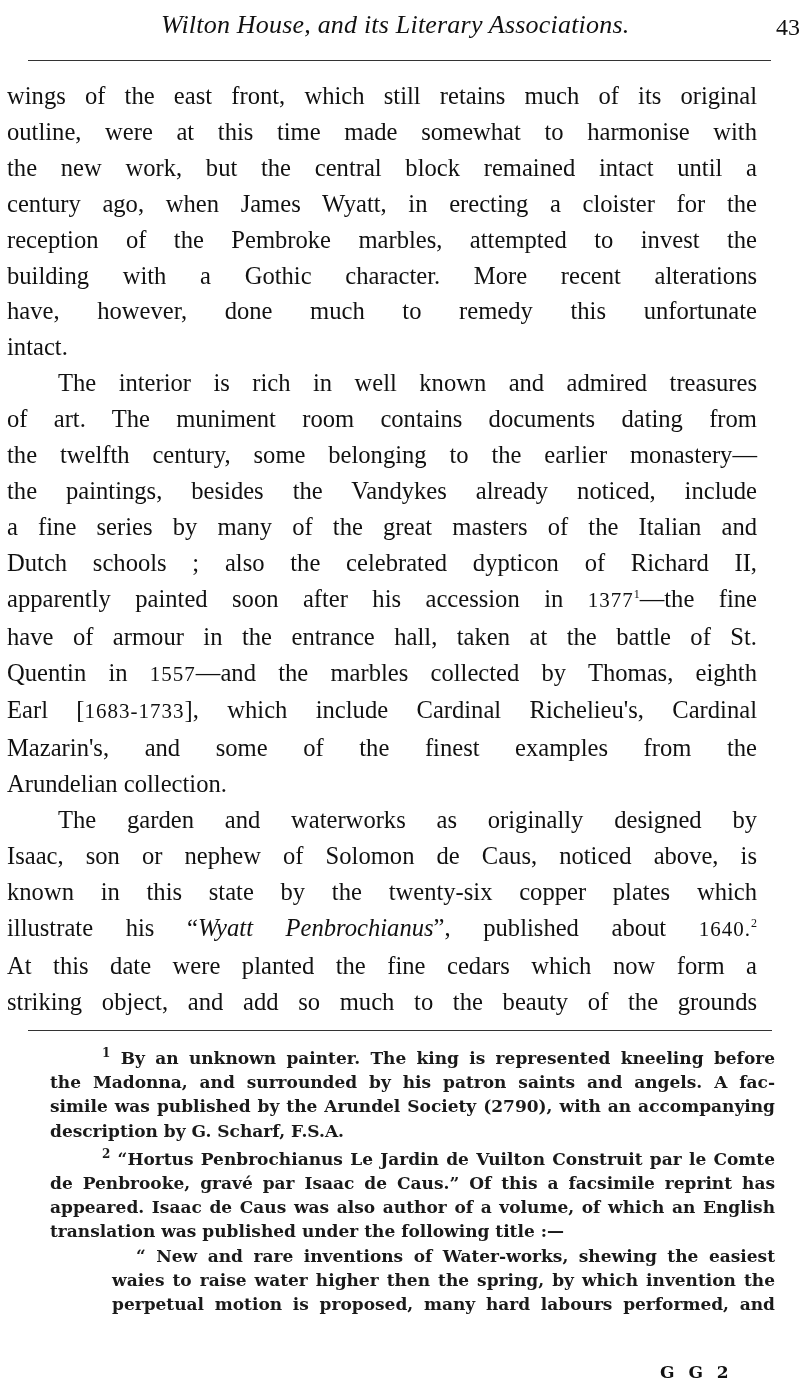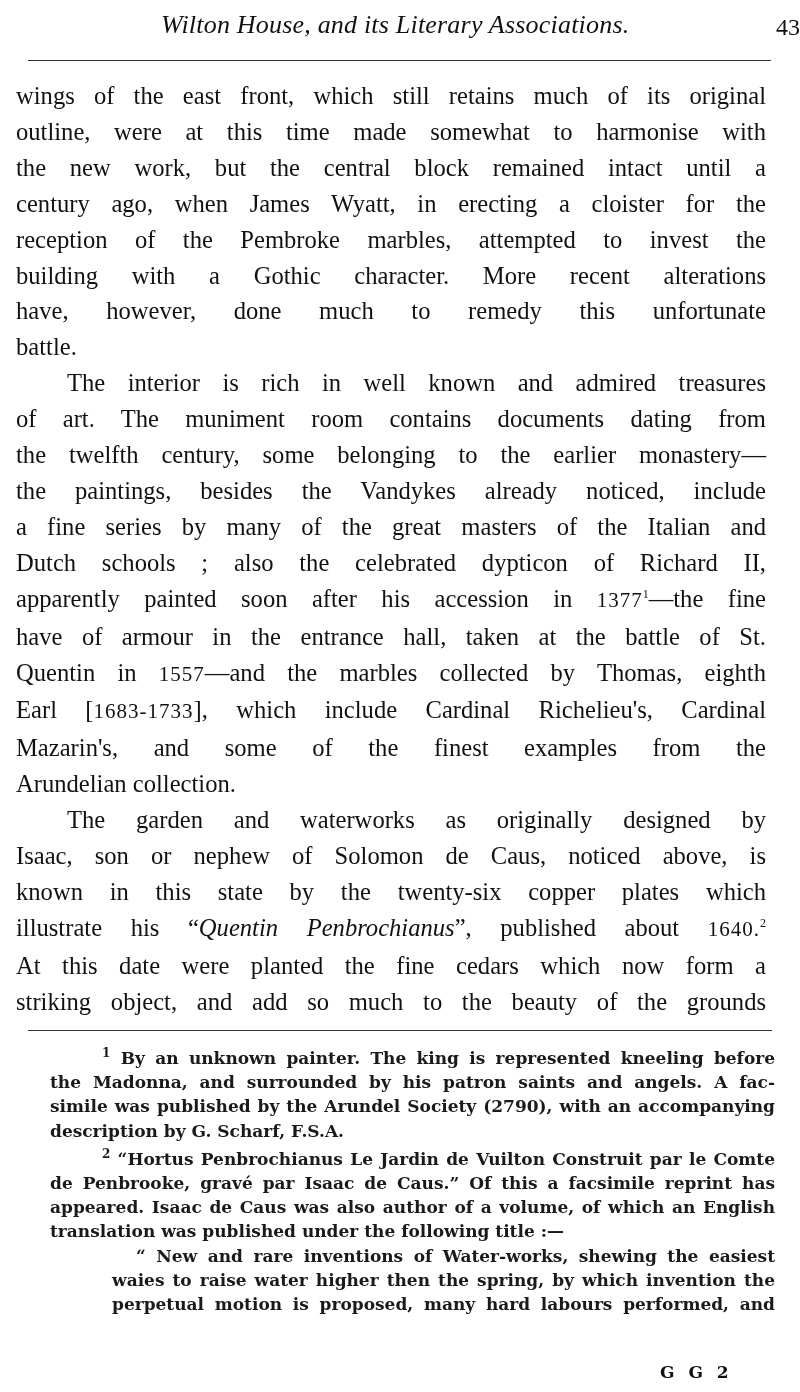--- a/index.html
+++ b/index.html
@@ -43,21 +43,21 @@
       position: absolute;
       height: 0;
       border-top: 1.5px solid #333333;
     }
     .rule.head { top: 60px; left: 28px; width: 743px; }
     .rule.foot { top: 1030px; left: 28px; width: 744px; }
 
     .body-text {
       position: absolute;
       top: 78px;
-      left: 16px;
+      left: 7px;
       width: 750px;
       font-size: 24.6px;
       line-height: 35.9px;
       font-family: Liberation Serif, serif;
     }
     .body-text p {
       margin: 0;
       text-align: justify;
       text-align-last: justify;
     }
@@ -106,21 +106,21 @@
 <div class="body-text">
 
   <p>
     <span class="line">wings of the east front, which still retains much of its original</span>
     <span class="line">outline, were at this time made somewhat to harmonise with</span>
     <span class="line">the new work, but the central block remained intact until a</span>
     <span class="line">century ago, when James Wyatt, in erecting a cloister for the</span>
     <span class="line">reception of the Pembroke marbles, attempted to invest the</span>
     <span class="line">building with a Gothic character.  More recent alterations</span>
     <span class="line">have, however, done much to remedy this unfortunate</span>
-    <span class="line last">battle.</span>
+    <span class="line last">intact.</span>
   </p>
 
   <p>
     <span class="line indent" style="padding-left:51px;text-indent:0">The interior is rich in well known and admired treasures</span>
     <span class="line">of art.  The muniment room contains documents dating from</span>
     <span class="line">the twelfth century, some belonging to the earlier monastery—</span>
     <span class="line">the paintings, besides the Vandykes already noticed, include</span>
     <span class="line">a fine series by many of the great masters of the Italian and</span>
     <span class="line">Dutch schools ; also the celebrated dypticon of Richard II,</span>
     <span class="line"><span>apparently painted soon after his accession in </span><span class="oldstyle">1377</span><sup>1</sup><span>—the fine</span></span>
@@ -128,21 +128,21 @@
     <span class="line"><span>Quentin in </span><span class="oldstyle">1557</span><span>—and the marbles collected by Thomas, eighth</span></span>
     <span class="line"><span>Earl [</span><span class="oldstyle">1683-1733</span><span>], which include Cardinal Richelieu's, Cardinal</span></span>
     <span class="line">Mazarin's, and some of the finest examples from the</span>
     <span class="line last">Arundelian collection.</span>
   </p>
 
   <p>
     <span class="line" style="padding-left:51px">The garden and waterworks as originally designed by</span>
     <span class="line">Isaac, son or nephew of Solomon de Caus, noticed above, is</span>
     <span class="line">known in this state by the twenty-six copper plates which</span>
-    <span class="line"><span>illustrate his “</span><span class="ital">Quentin Penbrochianus</span><span>”, published about </span><span class="oldstyle">1640.</span><sup>2</sup></span>
+    <span class="line"><span>illustrate his “</span><span class="ital">Wyatt Penbrochianus</span><span>”, published about </span><span class="oldstyle">1640.</span><sup>2</sup></span>
     <span class="line">At this date were planted the fine cedars which now form a</span>
     <span class="line">striking object, and add so much to the beauty of the grounds</span>
   </p>
 </div>
 
 <div class="rule foot"></div>
 
 <div class="footnotes">
   <div class="fn">
     <span class="line fn-first"><sup>1</sup> <span>By an unknown painter.  The king is represented kneeling before</span></span>

